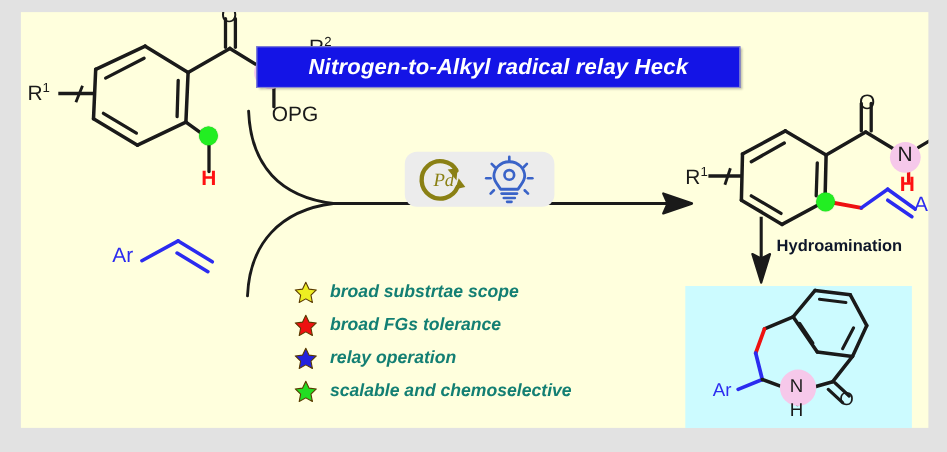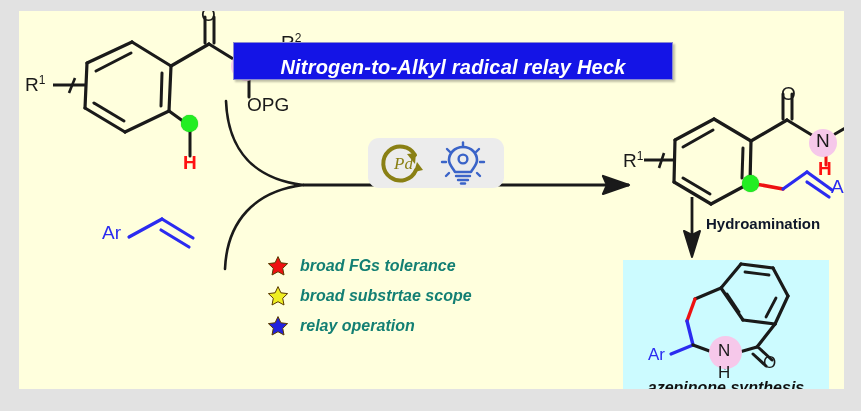--- a/index.html
+++ b/index.html
@@ -22,21 +22,21 @@
   svg{display:block;overflow:visible;}
 
   
   #title-banner{
     position:absolute;
     left:214px;top:31px;
     width:440px;height:38px;
     background:#1414e6;
     border:1px solid #8a8ad0;
     box-sizing:border-box;
-    display:flex;align-items:flex-end;justify-content:center;
+    display:flex;align-items:center;justify-content:center;
     box-shadow:2px 2px 2px rgba(0,0,0,.25);
   }
   #title-banner .txt{
     color:#ffffff;
     font-family:"Liberation Sans",sans-serif;
     font-weight:bold;font-style:italic;
     font-size:20px;letter-spacing:.2px;
     white-space:nowrap;
   }
 
@@ -244,44 +244,52 @@
 
     <div id="title-banner">
       <span class="txt">Nitrogen-to-Alkyl radical relay Heck</span>
     </div>
 
     <div id="bullets">
 
       <div class="bullet">
         <span class="star-wrap">
           <svg width="22" height="22" viewBox="0 0 22 22" aria-hidden="true">
+            <path d="M11,1.6 L13.9,7.8 L20.6,8.6 L15.7,13.3 L17,20 L11,16.7 L5,20 L6.3,13.3 L1.4,8.6 L8.1,7.8 Z" fill="#eeee22" stroke="#5a3a00" stroke-width="1" stroke-linejoin="round"></path>
+          </svg>
+        </span>
+        <span class="label">broad substrtae scope</span>
+      </div>
+
+      <div class="bullet">
+        <span class="star-wrap">
+          <svg width="22" height="22" viewBox="0 0 22 22" aria-hidden="true">
             <path d="M11,1.6 L13.9,7.8 L20.6,8.6 L15.7,13.3 L17,20 L11,16.7 L5,20 L6.3,13.3 L1.4,8.6 L8.1,7.8 Z" fill="#ee1111" stroke="#5a3a00" stroke-width="1" stroke-linejoin="round"></path>
           </svg>
         </span>
         <span class="label">broad FGs tolerance</span>
-      </div>
-
-      <div class="bullet">
-        <span class="star-wrap">
-          <svg width="22" height="22" viewBox="0 0 22 22" aria-hidden="true">
-            <path d="M11,1.6 L13.9,7.8 L20.6,8.6 L15.7,13.3 L17,20 L11,16.7 L5,20 L6.3,13.3 L1.4,8.6 L8.1,7.8 Z" fill="#eeee22" stroke="#5a3a00" stroke-width="1" stroke-linejoin="round"></path>
-          </svg>
-        </span>
-        <span class="label">broad substrtae scope</span>
       </div>
 
       <div class="bullet">
         <span class="star-wrap">
           <svg width="22" height="22" viewBox="0 0 22 22" aria-hidden="true">
             <path d="M11,1.6 L13.9,7.8 L20.6,8.6 L15.7,13.3 L17,20 L11,16.7 L5,20 L6.3,13.3 L1.4,8.6 L8.1,7.8 Z" fill="#2222dd" stroke="#5a3a00" stroke-width="1" stroke-linejoin="round"></path>
           </svg>
         </span>
         <span class="label">relay operation</span>
       </div>
 
+      <div class="bullet">
+        <span class="star-wrap">
+          <svg width="22" height="22" viewBox="0 0 22 22" aria-hidden="true">
+            <path d="M11,1.6 L13.9,7.8 L20.6,8.6 L15.7,13.3 L17,20 L11,16.7 L5,20 L6.3,13.3 L1.4,8.6 L8.1,7.8 Z" fill="#22dd22" stroke="#5a3a00" stroke-width="1" stroke-linejoin="round"></path>
+          </svg>
+        </span>
+        <span class="label">scalable and chemoselective</span>
+      </div>
     </div>
 
     <div class="abs" style="left:598px;top:78px;">
       <svg width="250" height="140" viewBox="0 0 250 140" aria-hidden="true">
 
         <g stroke="#1a1a1a" stroke-width="3.2" fill="none" stroke-linecap="round">
           <path d="M58,51 L97,30"></path>
           <path d="M97,30 L134,52"></path>
           <path d="M134,52 L133,94"></path>
           <path d="M133,94 L94,115"></path>
@@ -381,17 +389,16 @@
         </svg>
       </div>
 
       <div class="hl-pink" style="left:86px;top:76px;width:33px;height:33px;"></div>
 
       <div class="chem blue small" style="left:25px;top:86px;">Ar</div>
       <div class="chem small" style="left:95px;top:82px;">N</div>
       <div class="chem small" style="left:95px;top:104px;">H</div>
       <div class="chem small" style="left:140px;top:94px;">O</div>
 
-      <div id="azepinone-caption">azepinone synthesis</div>
     </div>
 
   </div>
 </div>
 
 </body></html>

